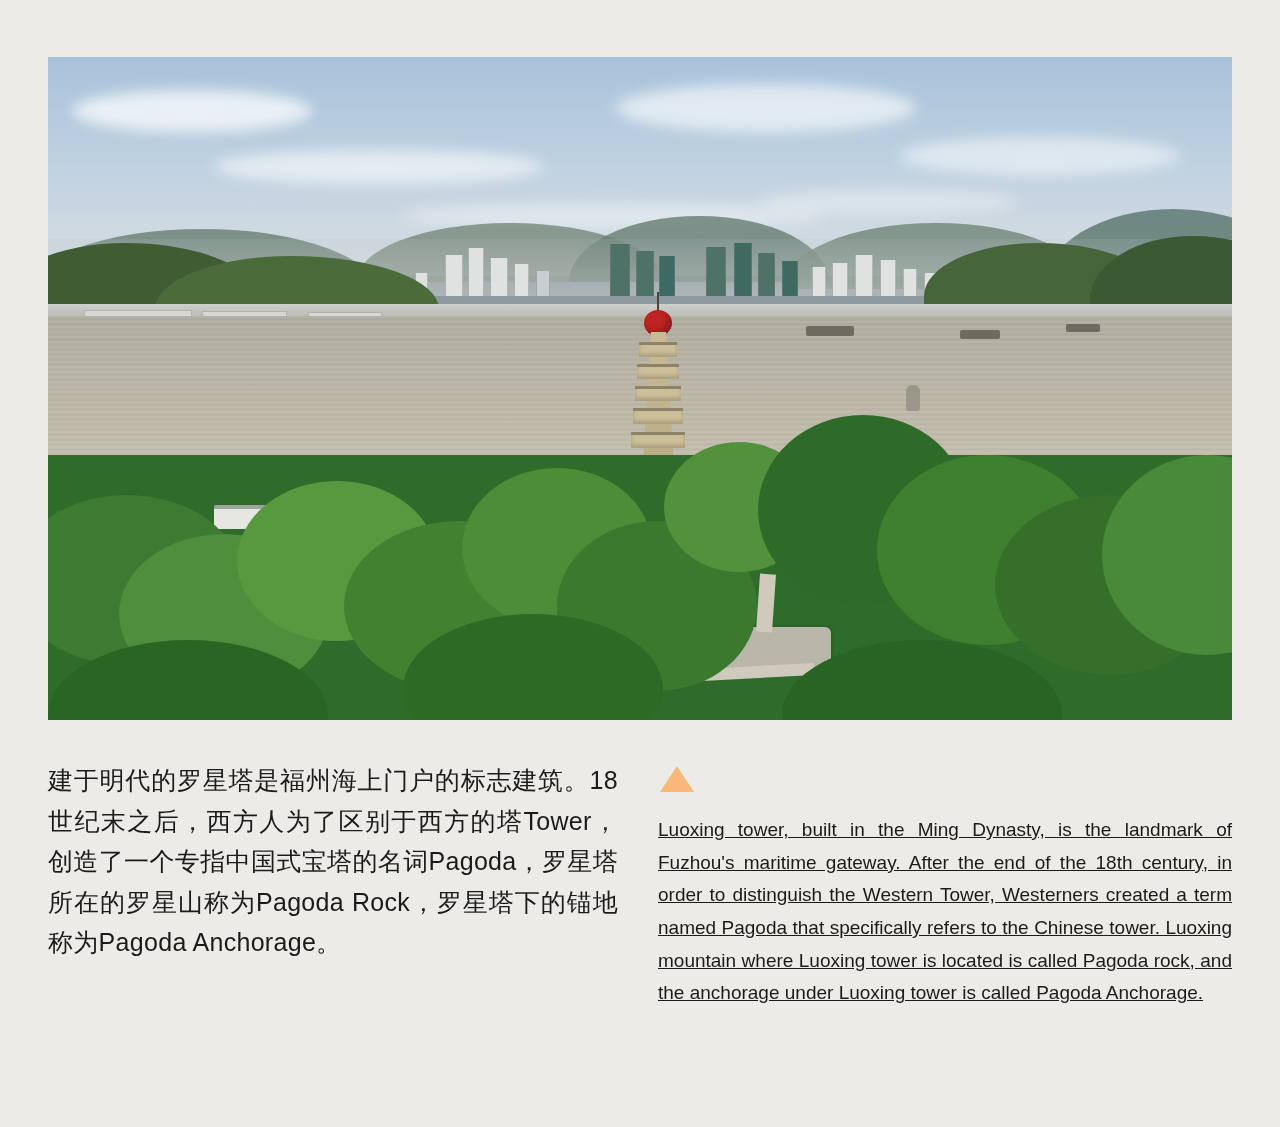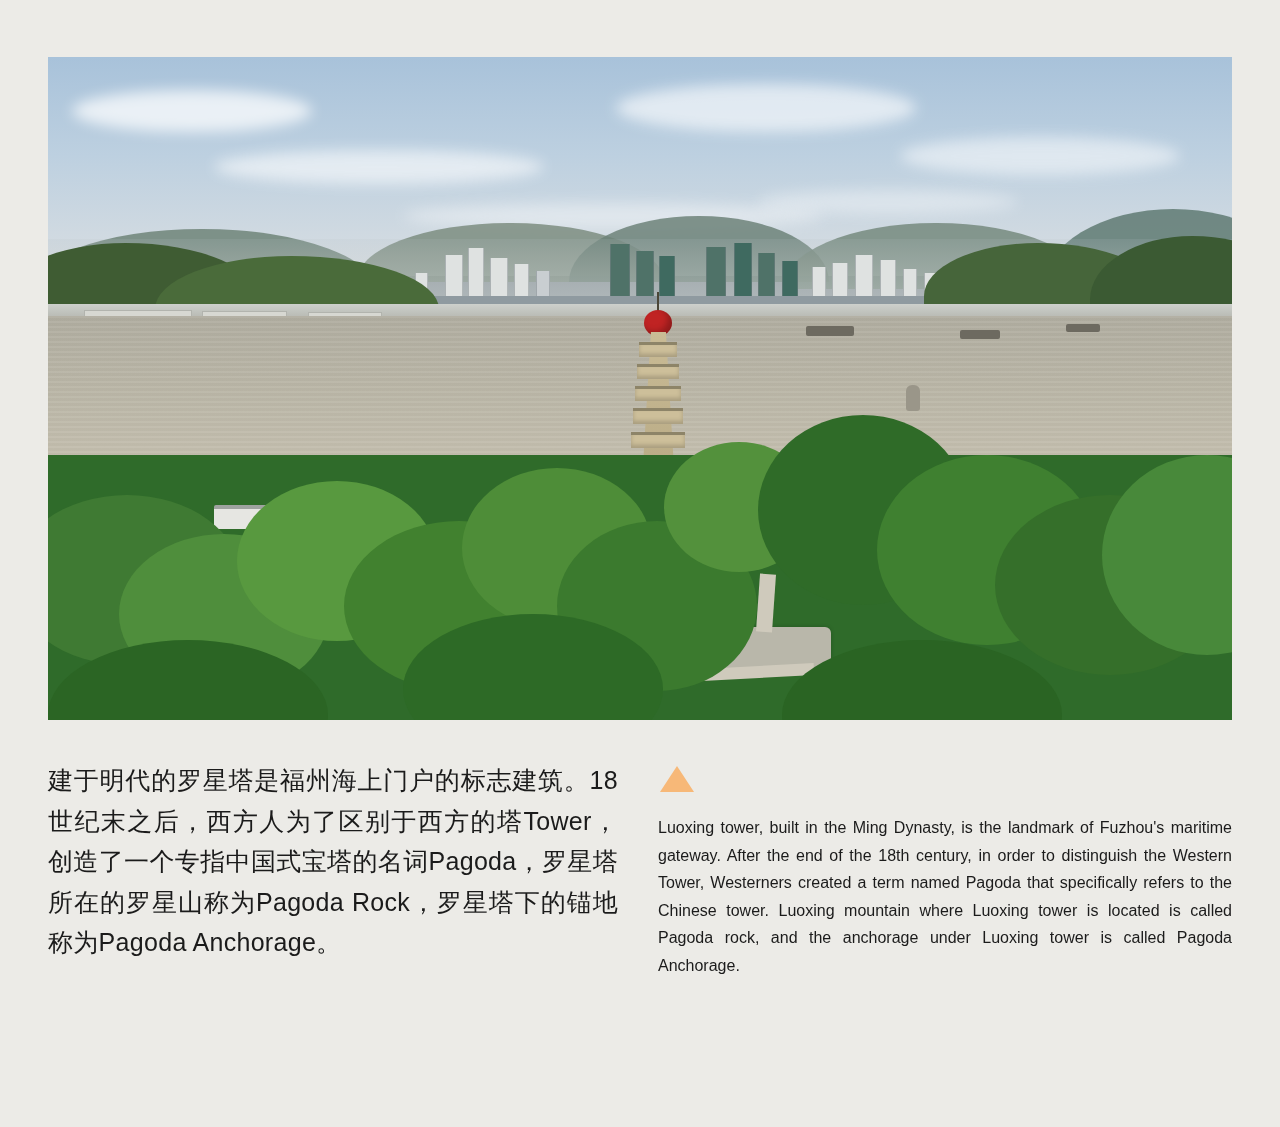--- a/index.html
+++ b/index.html
@@ -229,23 +229,24 @@
     color: #1b1b1b;
   }
   .triangle {
     width: 0; height: 0;
     border-left: 17px solid transparent;
     border-right: 17px solid transparent;
     border-bottom: 26px solid #f7b878;
     margin: 6px 0 22px 2px;
   }
   .en-text {
-    font-size: 16px;
+    font-size: 19px;
     line-height: 1.72;
     text-align: justify;
+    text-decoration: underline;
   }
 </style>
 </head>
 <body>
 
 <div class="page">
 
   <div class="photo-wrap">
     <div class="photo">
 

